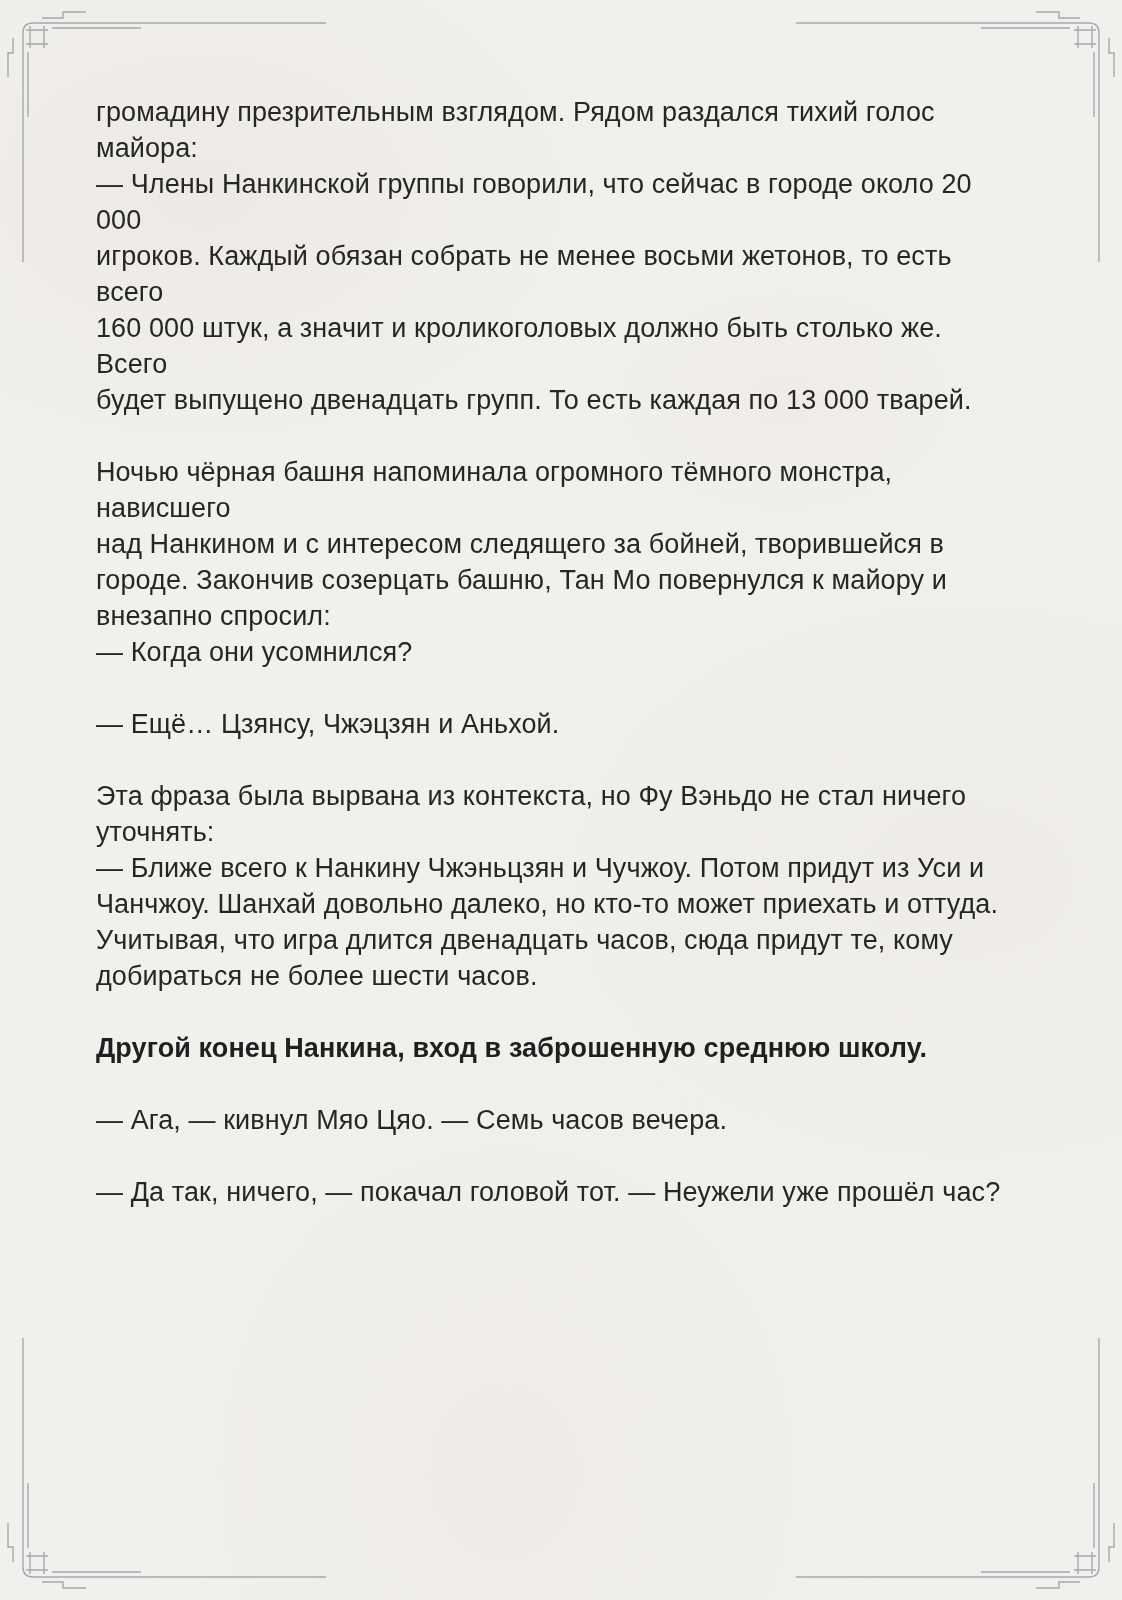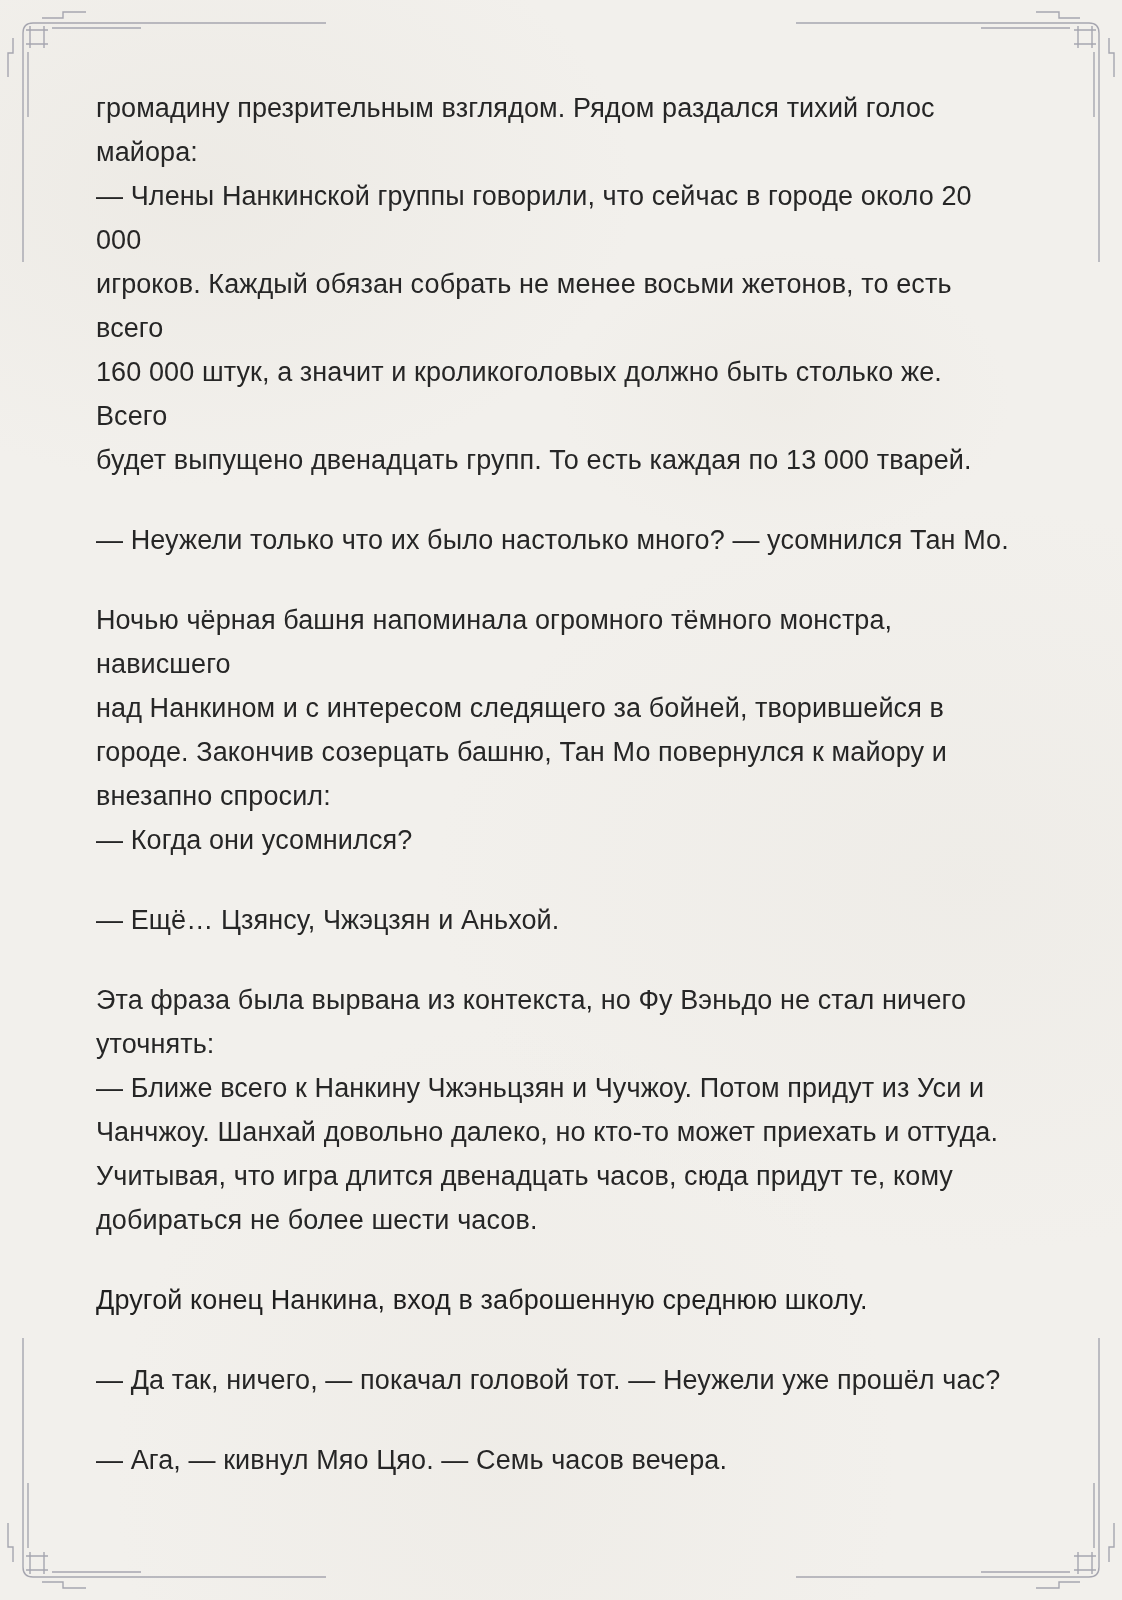--- a/index.html
+++ b/index.html
@@ -31,28 +31,28 @@
   .corner.br { bottom: 0; right: 0; transform: scale(-1,-1); }
 
   .text-block {
     position: absolute;
     left: 96px;
     top: 86px;
     width: 922px;
     color: #262626;
   }
   .para {
-    margin: 0 0 36px 0;
+    margin: 8px 0 36px 0;
     font-size: 27px;
-    line-height: 44px;
+    line-height: 36px;
     white-space: pre-line;
     letter-spacing: 0.1px;
   }
   .para.bold {
-    font-weight: 400;
+    font-weight: 700;
     color: #1f1f1f;
   }
   .para:last-child { margin-bottom: 0; }
 </style>
 </head>
 <body>
 
 <svg width="0" height="0" style="position:absolute">
   <defs>
     <symbol id="corner-frame" viewBox="0 0 340 300">
@@ -88,31 +88,30 @@
       <use href="#corner-frame"></use>
     </svg>
 
   <main class="text-block">
     <p class="para">громадину презрительным взглядом. Рядом раздался тихий голос
 майора:
 — Члены Нанкинской группы говорили, что сейчас в городе около 20 000
 игроков. Каждый обязан собрать не менее восьми жетонов, то есть всего
 160 000 штук, а значит и кроликоголовых должно быть столько же. Всего
 будет выпущено двенадцать групп. То есть каждая по 13 000 тварей.</p>
-    <p class="para">— Неужели только что их было настолько много? — усомнился Тан Мо.</p>
     <p class="para">Ночью чёрная башня напоминала огромного тёмного монстра, нависшего
 над Нанкином и с интересом следящего за бойней, творившейся в
 городе. Закончив созерцать башню, Тан Мо повернулся к майору и
 внезапно спросил:
 — Когда они усомнился?</p>
     <p class="para">— Ещё… Цзянсу, Чжэцзян и Аньхой.</p>
     <p class="para">Эта фраза была вырвана из контекста, но Фу Вэньдо не стал ничего
 уточнять:
 — Ближе всего к Нанкину Чжэньцзян и Чучжоу. Потом придут из Уси и
 Чанчжоу. Шанхай довольно далеко, но кто-то может приехать и оттуда.
 Учитывая, что игра длится двенадцать часов, сюда придут те, кому
 добираться не более шести часов.</p>
     <p class="para bold">Другой конец Нанкина, вход в заброшенную среднюю школу.</p>
+    <p class="para">— Ага, — кивнул Мяо Цяо. — Семь часов вечера.</p>
     <p class="para">— Да так, ничего, — покачал головой тот. — Неужели уже прошёл час?</p>
-    <p class="para">— Ага, — кивнул Мяо Цяо. — Семь часов вечера.</p>
   </main>
 
 </div>
 
 </body></html>

